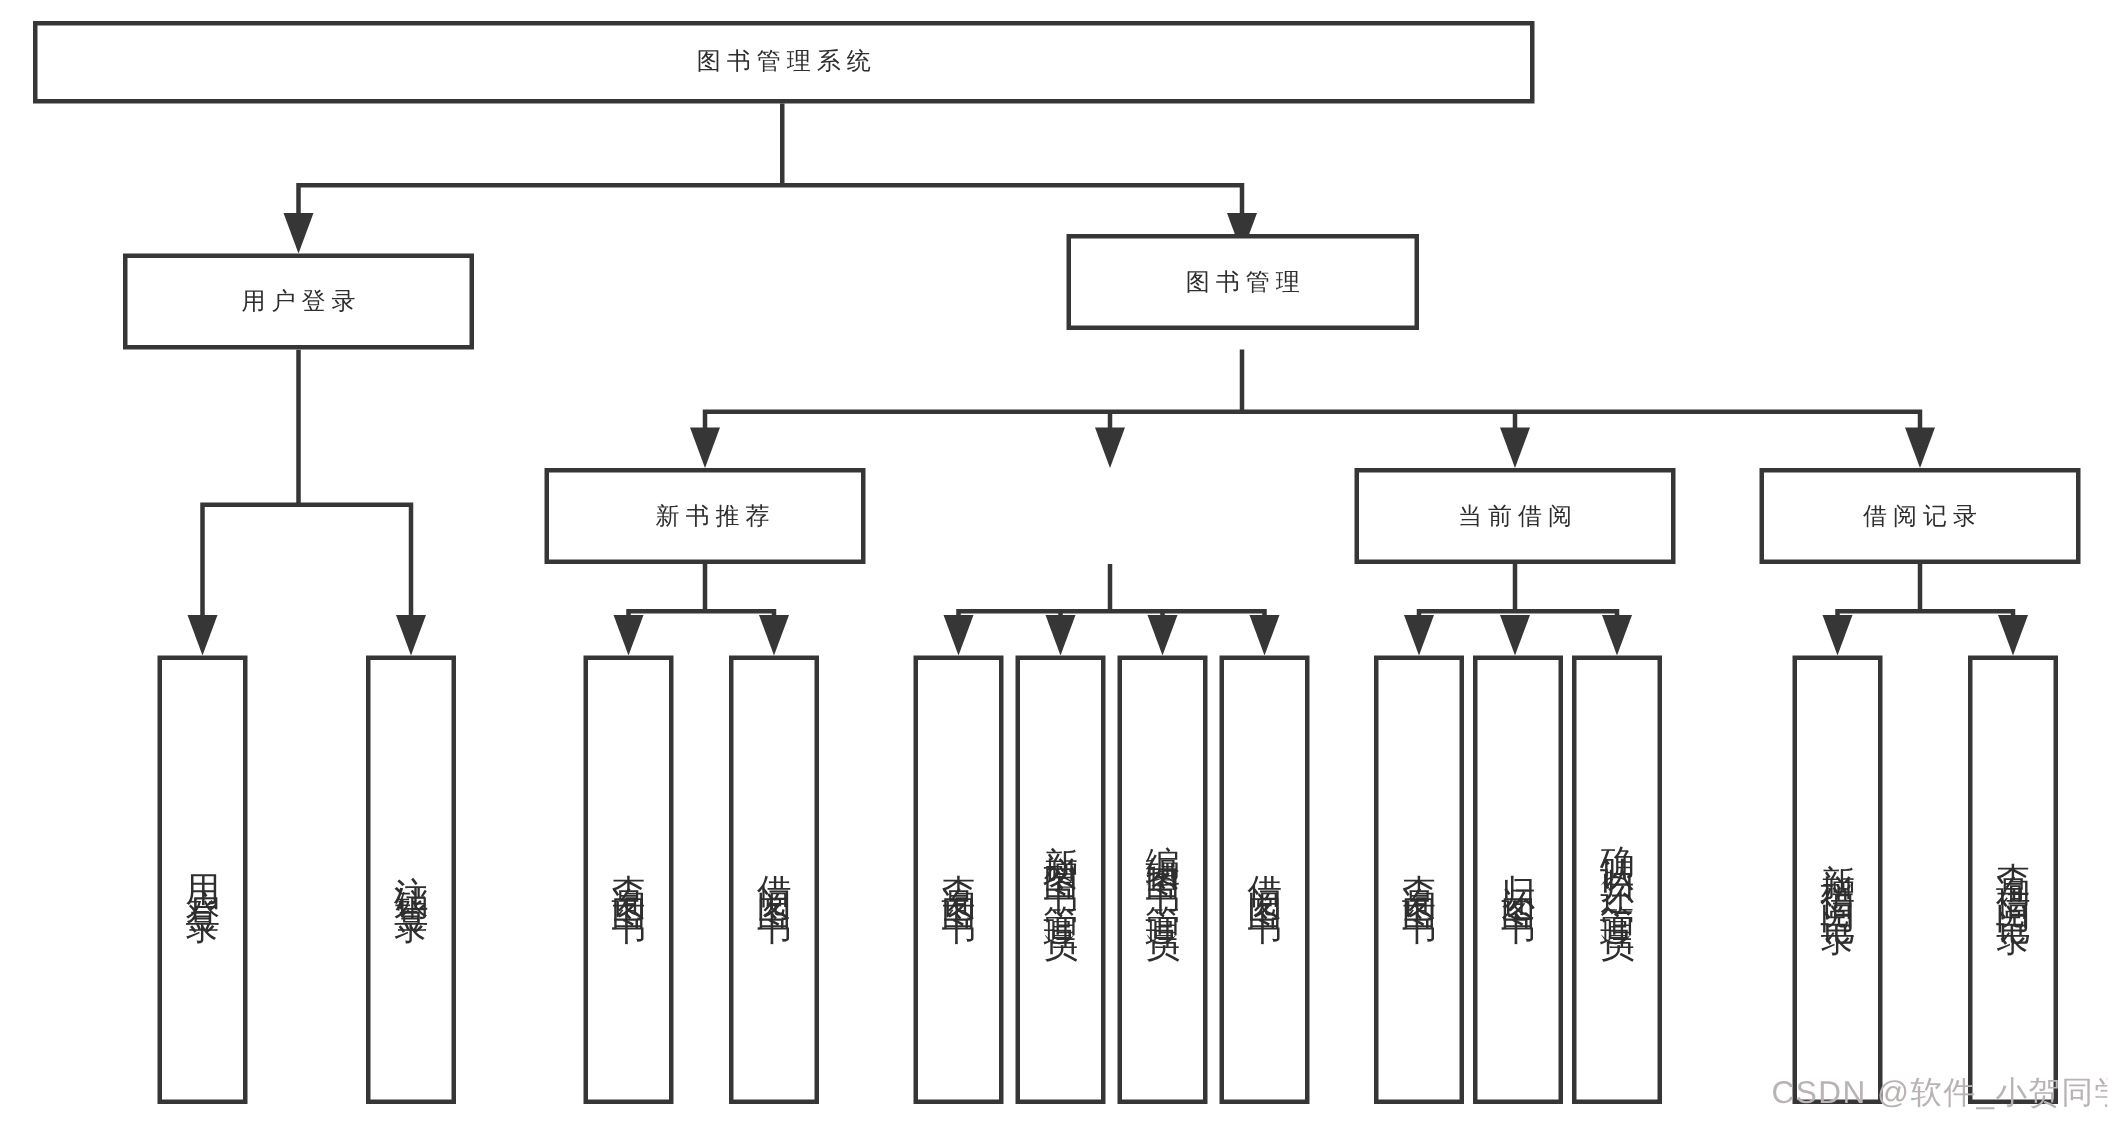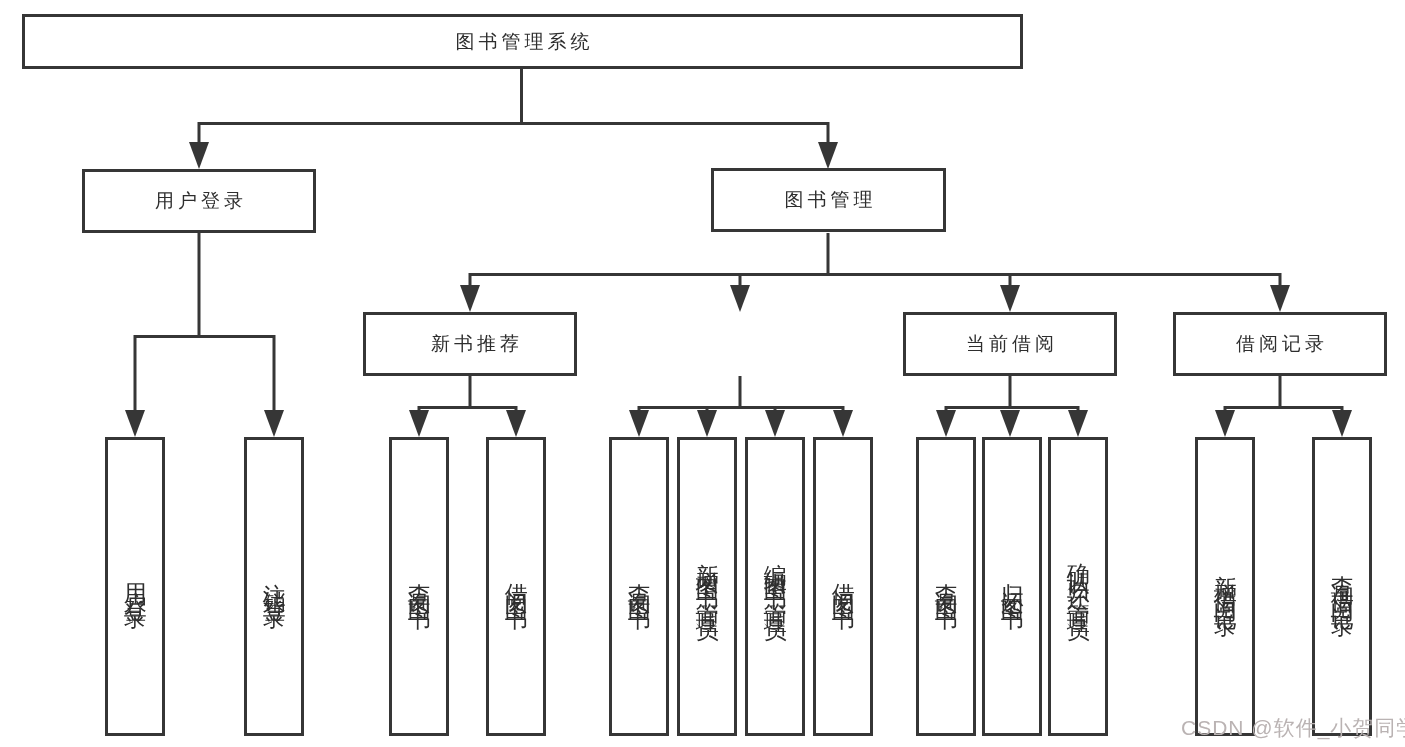--- a/index.html
+++ b/index.html
@@ -17,38 +17,38 @@
     position:absolute;
     background:#ffffff;
     border:3px solid #363636;
     box-sizing:border-box;
     display:flex; align-items:center; justify-content:center;
     color:#2e2e2e;
     z-index:2;
   }
   .hbox { height:64px; top:312px; width:214px; }
   .hbox > span {
-    font-size:19px;
+    font-size:16px;
     letter-spacing:4px;
     text-indent:4px;
     white-space:nowrap;
   }
   .vbox { top:437px; width:60px; height:299px; }
   .vbox > span {
     writing-mode:vertical-rl;
     text-orientation:mixed;
     font-size:23px;
     letter-spacing:8px;
     line-height:1.1;
     padding-bottom:12px;
     white-space:nowrap;
   }
   .root-box { left:22px; top:14px; width:1001px; height:55px; }
   .l2-user  { left:82px;  top:169px; width:234px; height:64px; }
-  .l2-mgmt  { left:711px; top:168px; width:235px; height:64px; }
+  .l2-mgmt  { left:711px; top:156px; width:235px; height:64px; }
   .watermark {
     position:absolute;
     left:1181px; top:714px;
     font-size:21px;
     letter-spacing:1px;
     color:#bab3b3;
     z-index:3;
     white-space:nowrap;
   }
 </style>

